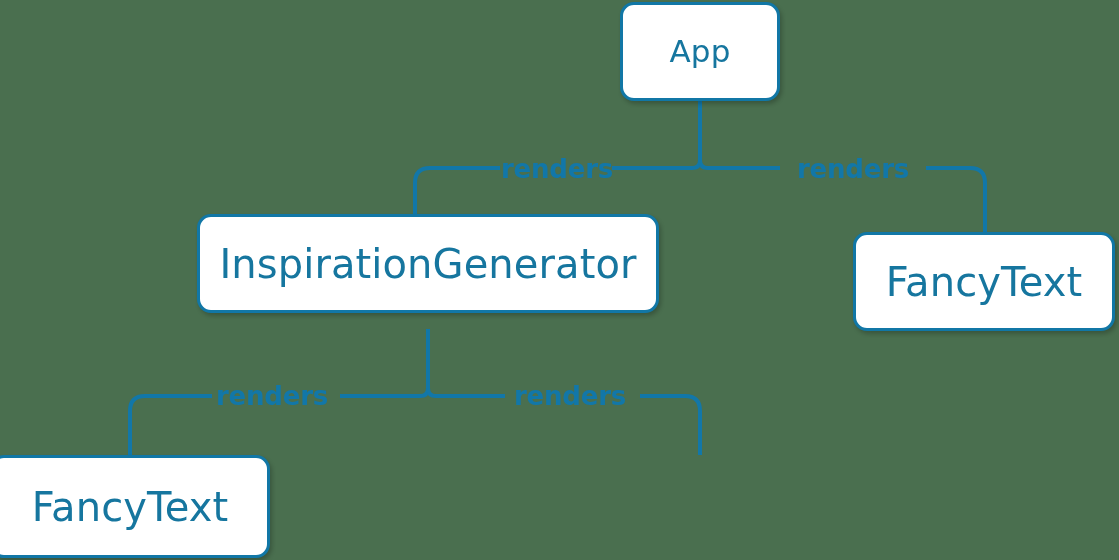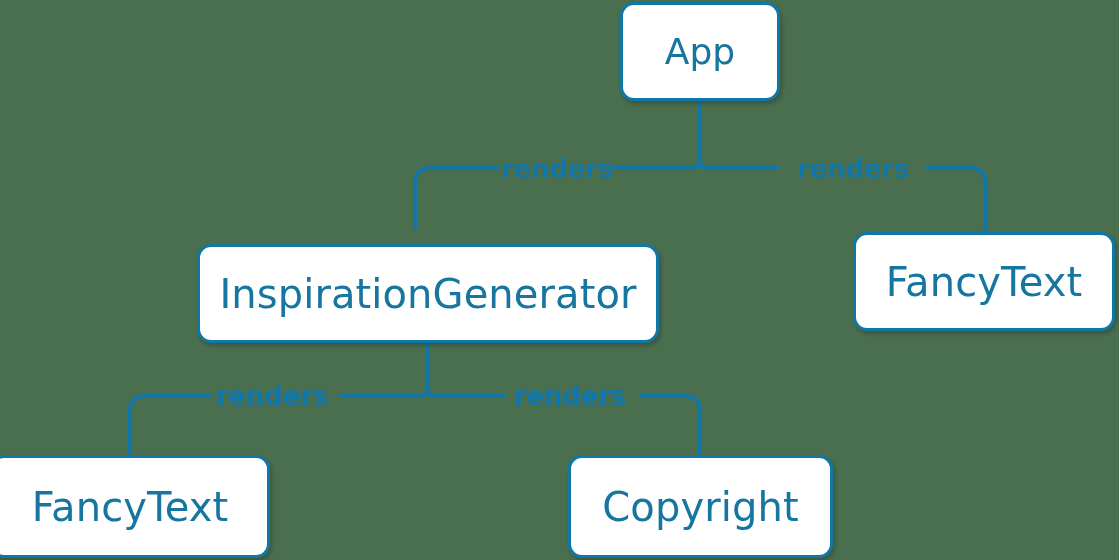--- a/index.html
+++ b/index.html
@@ -79,38 +79,35 @@
 
       <path d="M 420 396 L 340 396"></path>
       <path d="M 212 396 L 145 396 Q 130 396 130 411 L 130 455"></path>
 
       <path d="M 436 396 L 505 396"></path>
       <path d="M 640 396 L 685 396 Q 700 396 700 411 L 700 455"></path>
     </g>
   </svg>
 
   <div class="node" style="left:620px; top:2px; width:160px; height:99px;">
-    <span class="node-label" style="font-size:36px;">App</span>
+    <span class="node-label" style="font-size:31px;">App</span>
   </div>
 
-  <div class="node" style="left:197px; top:244px; width:462px; height:99px;text-align:right;">
+  <div class="node" style="left:197px; top:214px; width:462px; height:99px;text-align:right;">
     <span class="node-label" style="font-size:40px;">InspirationGenerator</span>
   </div>
 
   <div class="node" style="left:853px; top:232px; width:262px; height:99px;">
     <span class="node-label" style="font-size:40px;">FancyText</span>
   </div>
 
   <div class="node" style="left:-10px; top:455px; width:280px; height:103px;">
     <span class="node-label" style="font-size:40px;">FancyText</span>
   </div>
 
-  <div class="node" style="left:568px; top:455px; width:265px; height:103px;">
-    <span class="node-label" style="font-size:40px;">Copyright</span>
-  </div>
 
   <div class="edge-label" style="left:557px; top:169px;">renders</div>
 
   <div class="edge-label" style="left:853px; top:169px;">renders</div>
 
   <div class="edge-label" style="left:272px; top:396px;">renders</div>
 
   <div class="edge-label" style="left:570px; top:396px;">renders</div>
 
 </div>

